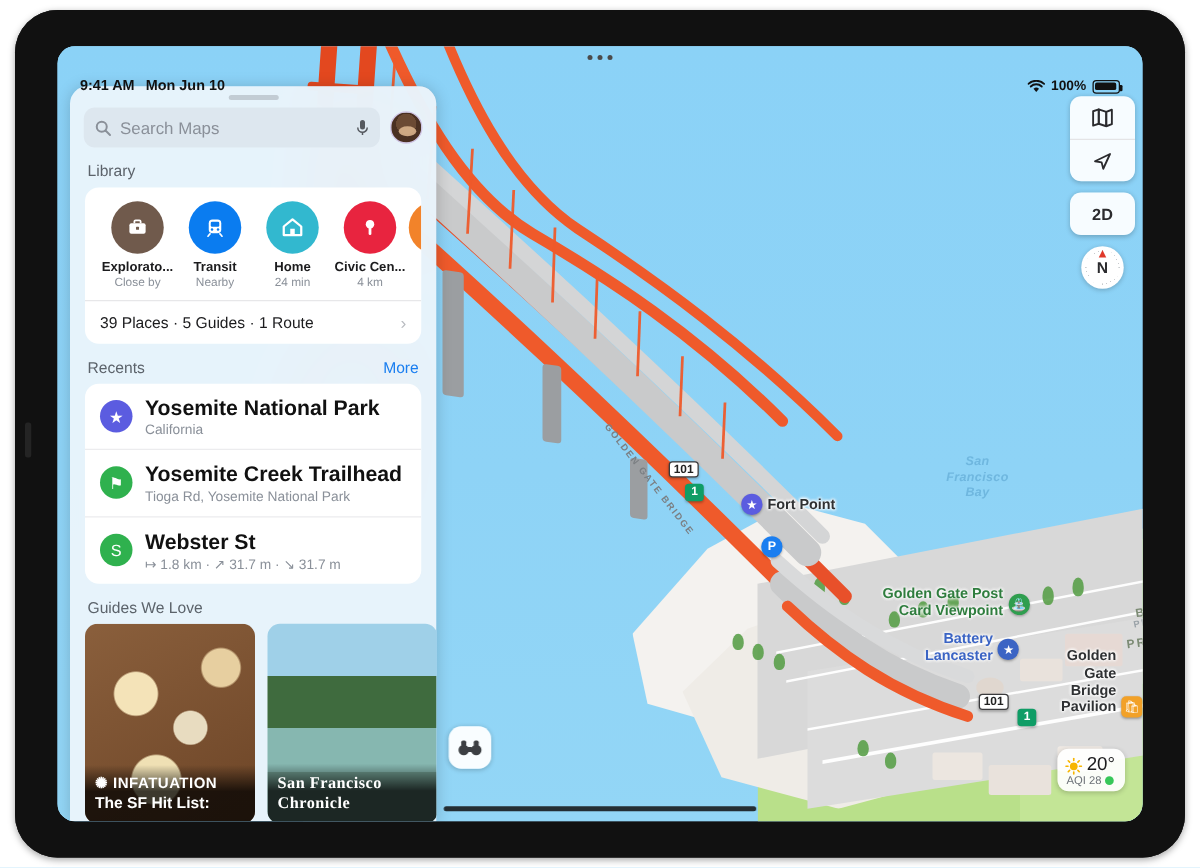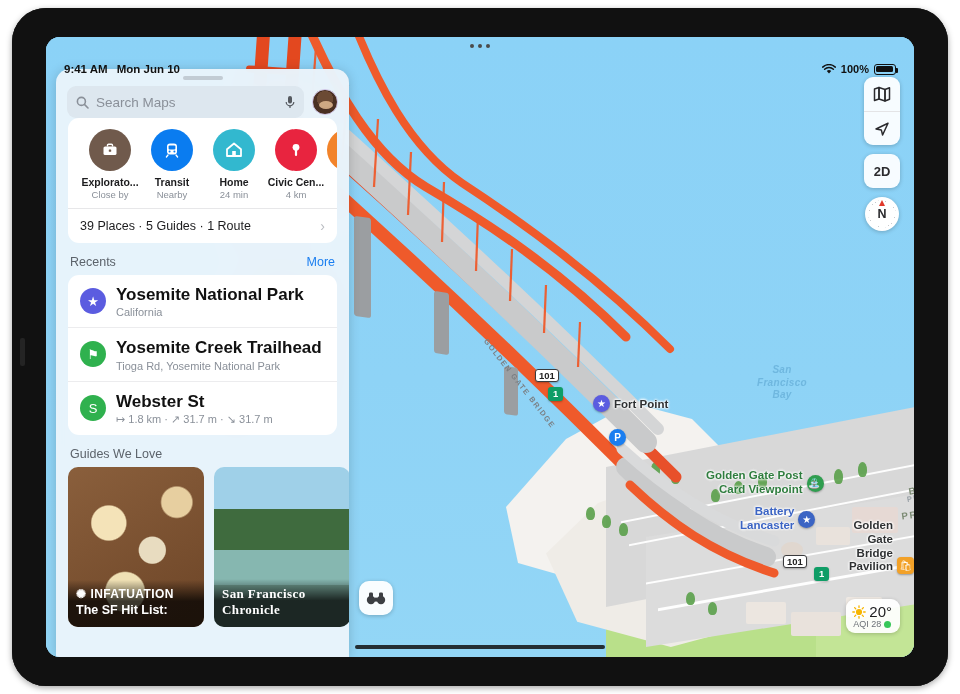--- a/index.html
+++ b/index.html
@@ -149,21 +149,21 @@
       radial-gradient(circle at 30% 35%,#f4e3b8 0 12%,transparent 13%),
       radial-gradient(circle at 62% 52%,#e8dcc0 0 11%,transparent 12%),
       radial-gradient(circle at 42% 78%,#efe0b4 0 13%,transparent 14%),
       radial-gradient(circle at 80% 22%,#e7cfa0 0 9%,transparent 10%),
       linear-gradient(150deg,#8a5f3c,#6d4527);}
   #g2{background:
       linear-gradient(180deg,#9fd0e8 0 26%,#3f6b3e 26% 52%,#86b7b0 52% 74%,#6f9a8e 74% 100%);}
 
   
   #mapctrl{position:absolute;right:14px;top:40px;width:36px;z-index:35;display:flex;flex-direction:column;gap:9px;align-items:center;}
-  .ctrlgrp{width:36px;background:rgba(255,255,255,.93);border-radius:9px;
+  .ctrlgrp{width:52px;background:rgba(255,255,255,.93);border-radius:9px;
       box-shadow:0 1px 4px rgba(0,0,0,.22);overflow:hidden;text-align:right;}
   .ctrlbtn{height:34px;display:flex;align-items:center;justify-content:center;}
   .ctrlbtn+.ctrlbtn{border-top:1px solid #e4e4e6;}
   #btn2d{font-size:13px;font-weight:700;color:#2b2b2e;}
   #compass{width:34px;height:34px;border-radius:50%;background:#fff;
      box-shadow:0 1px 4px rgba(0,0,0,.22);position:relative;
      display:flex;align-items:center;justify-content:center;
      font-size:12.5px;font-weight:700;color:#2b2b2e;}
   #compass .needle{position:absolute;top:3px;left:50%;transform:translateX(-50%);
      width:0;height:0;border-left:3px solid transparent;border-right:3px solid transparent;
@@ -175,21 +175,21 @@
 
   
   #lookaround{position:absolute;left:313px;bottom:42px;width:34px;height:34px;
      background:rgba(255,255,255,.94);border-radius:10px;z-index:35;
      box-shadow:0 1px 4px rgba(0,0,0,.22);display:flex;align-items:center;justify-content:center;}
 
   
   #weather{position:absolute;right:14px;bottom:24px;z-index:35;
      background:rgba(255,255,255,.93);border-radius:9px;padding:4px 8px 4px 6px;
      box-shadow:0 1px 4px rgba(0,0,0,.2);text-align:center;}
-  #wtop{display:flex;align-items:center;gap:3px;font-size:15px;color:#1c1c1e;font-weight:400;}
+  #wtop{display:flex;align-items:flex-end;gap:3px;font-size:15px;color:#1c1c1e;font-weight:400;}
   #wbot{font-size:9px;color:#6d7278;display:flex;align-items:center;gap:3px;justify-content:center;margin-top:-1px;}
   .aqi-dot{width:7px;height:7px;border-radius:50%;background:#37c759;display:inline-block;}
 
   
   .mlabel{position:absolute;z-index:20;font-size:11px;white-space:nowrap;pointer-events:none;}
   .poi{position:absolute;z-index:21;display:flex;align-items:center;gap:4px;}
   .pin{width:17px;height:17px;border-radius:50%;display:flex;align-items:center;
        justify-content:center;color:#fff;font-size:10px;box-shadow:0 1px 2px rgba(0,0,0,.3);flex:none;}
   .poitxt{font-size:11.5px;font-weight:700;color:#2f3133;
      text-shadow:0 0 3px #fff,0 0 3px #fff,0 0 3px #fff,0 0 2px #fff;}
@@ -384,20 +384,21 @@
           <span class="ph">Search Maps</span>
           <svg width="10" height="14" viewBox="0 0 10 14">
             <rect x="3" y="1" width="4" height="7.5" rx="2" fill="#55595f"></rect>
             <path d="M1.2 7 A3.8 3.8 0 0 0 8.8 7" stroke="#55595f" stroke-width="1.2" fill="none"></path>
             <line x1="5" y1="10.6" x2="5" y2="13" stroke="#55595f" stroke-width="1.2"></line>
           </svg>
         </div>
         <div id="avatar"></div>
       </div>
 
+      <div class="sec-title">Library</div>
       <div class="card">
         <div id="libicons">
           <div class="libitem">
             <div class="libcirc" style="background:#705a4c;">
               <svg width="20" height="20" viewBox="0 0 20 20">
                   <rect x="3.5" y="6.5" width="13" height="8.5" rx="1.6" fill="#fff"></rect>
                   <path d="M7.5 6.5 V5.2 a1 1 0 0 1 1-1 h3 a1 1 0 0 1 1 1 V6.5" stroke="#fff" stroke-width="1.4" fill="none"></path>
                   <rect x="8.8" y="9.4" width="2.4" height="2.4" rx=".5" fill="#705a4c"></rect>
                 </svg>
             </div>

